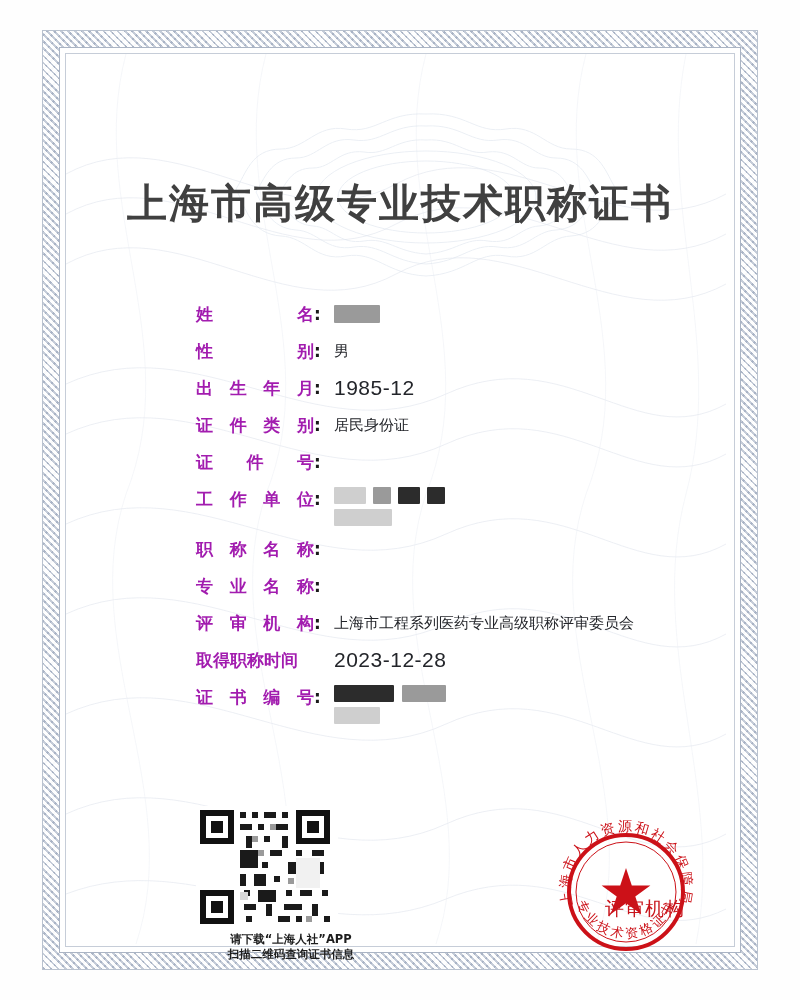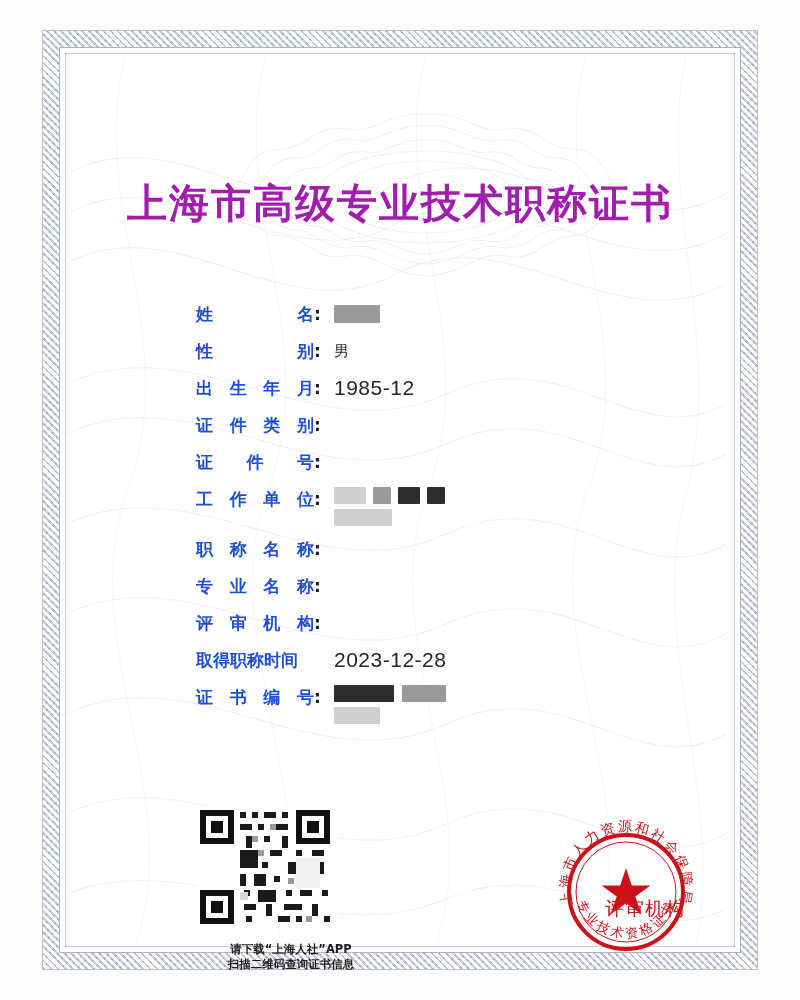--- a/index.html
+++ b/index.html
@@ -90,21 +90,21 @@
     right: 22px;
     bottom: 22px;
   }
 
   .cert-title {
     position: absolute;
     top: 100px;
     left: 0;
     width: 100%;
     text-align: center;
-    color: #a21caf;
+    color: #404040;
     font-family: Liberation Mono, monospace;
     font-weight: bold;
     font-size: 40px;
     letter-spacing: 2px;
     white-space: nowrap;
   }
 
   
   .fields {
     position: absolute;
@@ -118,21 +118,21 @@
     margin-bottom: 11px;
     min-height: 26px;
   }
   .row.group-gap { }
 
   .label {
     flex: 0 0 118px;
     font-family: "DejaVu Sans", "Liberation Sans", sans-serif;
     font-weight: bold;
     font-size: 17px;
-    color: #1d4ed8;
+    color: #a21caf;
     text-align: justify;
     text-align-last: justify;
     line-height: 24px;
   }
   .colon {
     flex: 0 0 14px;
     font-family: "DejaVu Sans", "Liberation Sans", sans-serif;
     font-weight: bold;
     font-size: 17px;
     color: #1a1a1a;
@@ -173,21 +173,21 @@
     top: 730px;
     width: 190px;
   }
   .qr {
     width: 142px;
     height: 124px;
     position: relative;
     background: #ffffff;
   }
   .qr-caption {
-    margin-top: 12px;
+    margin-top: 2px;
     width: 190px;
     text-align: center;
     font-family: "DejaVu Sans", "Liberation Sans", sans-serif;
     font-size: 11.5px;
     font-weight: bold;
     color: #1d1d1d;
     line-height: 15px;
   }
 
   
@@ -294,20 +294,21 @@
 
             <div class="row">
               <div class="label">出生年月</div>
               <div class="colon">:</div>
               <div class="value num">1985-12</div>
             </div>
 
             <div class="row">
               <div class="label">证件类别</div>
               <div class="colon">:</div>
+              <div class="value">居民身份证</div>
             </div>
 
             <div class="row">
               <div class="label">证 件 号</div>
               <div class="colon">:</div>
             </div>
 
             <div class="row">
               <div class="label">工作单位</div>
               <div class="colon">:</div>
@@ -330,20 +331,21 @@
             </div>
 
             <div class="row">
               <div class="label">专业名称</div>
               <div class="colon">:</div>
             </div>
 
             <div class="row">
               <div class="label">评审机构</div>
               <div class="colon">:</div>
+              <div class="value">上海市工程系列医药专业高级职称评审委员会</div>
             </div>
 
             <div class="row group-gap">
               <div class="label" style="text-align-last:left;flex:0 0 132px;">取得职称时间</div>
               <div class="colon" style="flex:0 0 0;width:0;overflow:hidden;">:</div>
               <div class="value num">2023-12-28</div>
             </div>
 
             <div class="row">
               <div class="label">证书编号</div>

